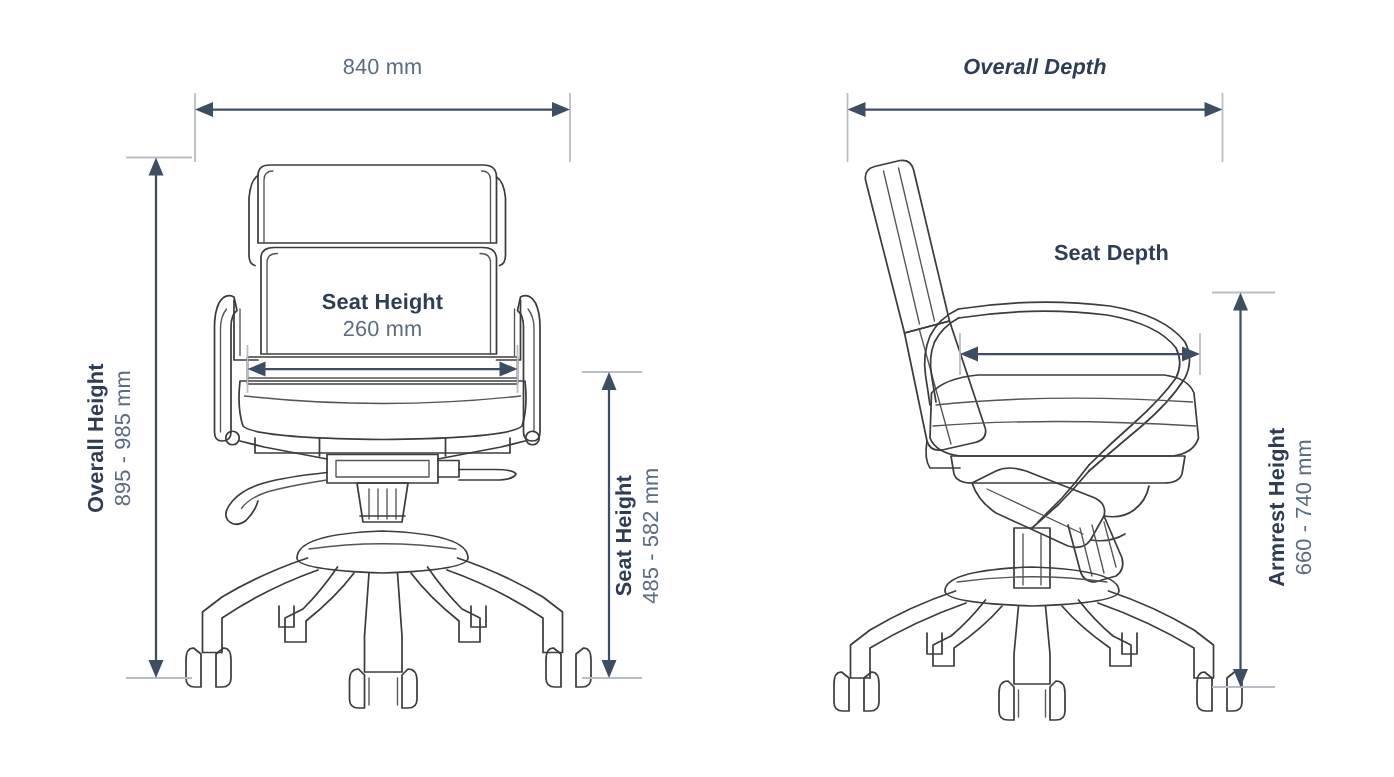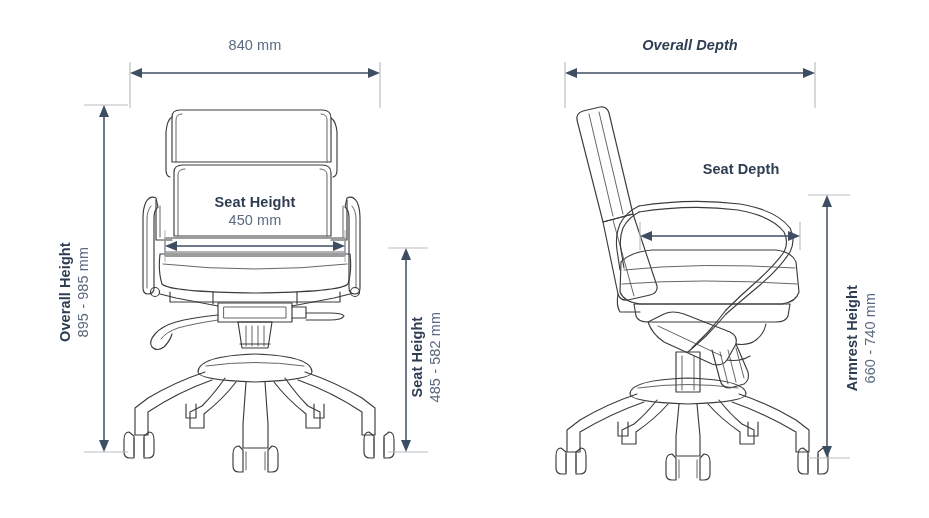--- a/index.html
+++ b/index.html
@@ -293,21 +293,21 @@
     </g>
 
   </svg>
 
   <div class="lbl lbl-overall-width">
     <span class="val">840 mm</span>
   </div>
 
   <div class="lbl lbl-seat-width">
     <span class="name">Seat Height</span>
-    <span class="val">450 mm</span>
+    <span class="val">260 mm</span>
   </div>
 
   <div class="lbl lbl-overall-height vert vert-ccw">
     <span class="name">Overall Height</span>
     <span class="val">895 - 985 mm</span>
   </div>
 
   <div class="lbl lbl-seat-height vert vert-ccw">
     <span class="name">Seat Height</span>
     <span class="val">485 - 582 mm</span>

